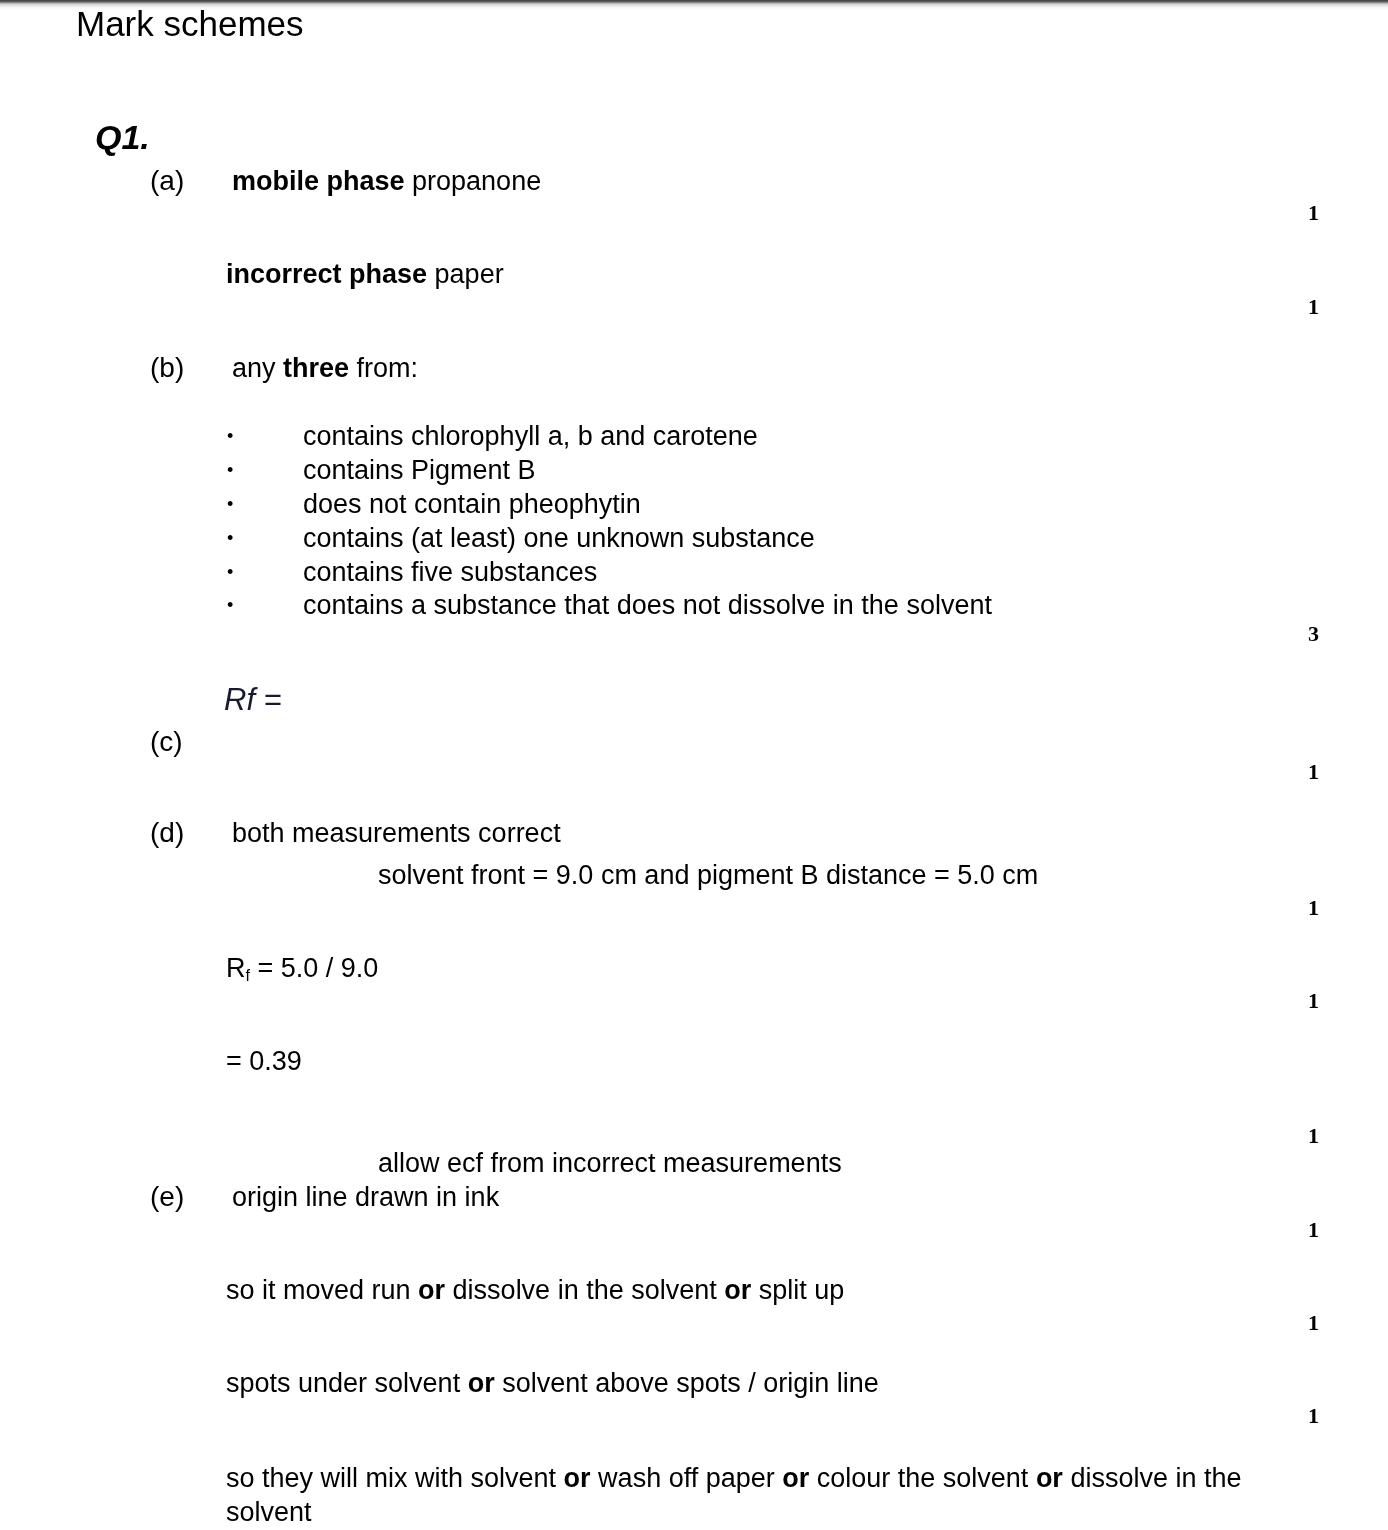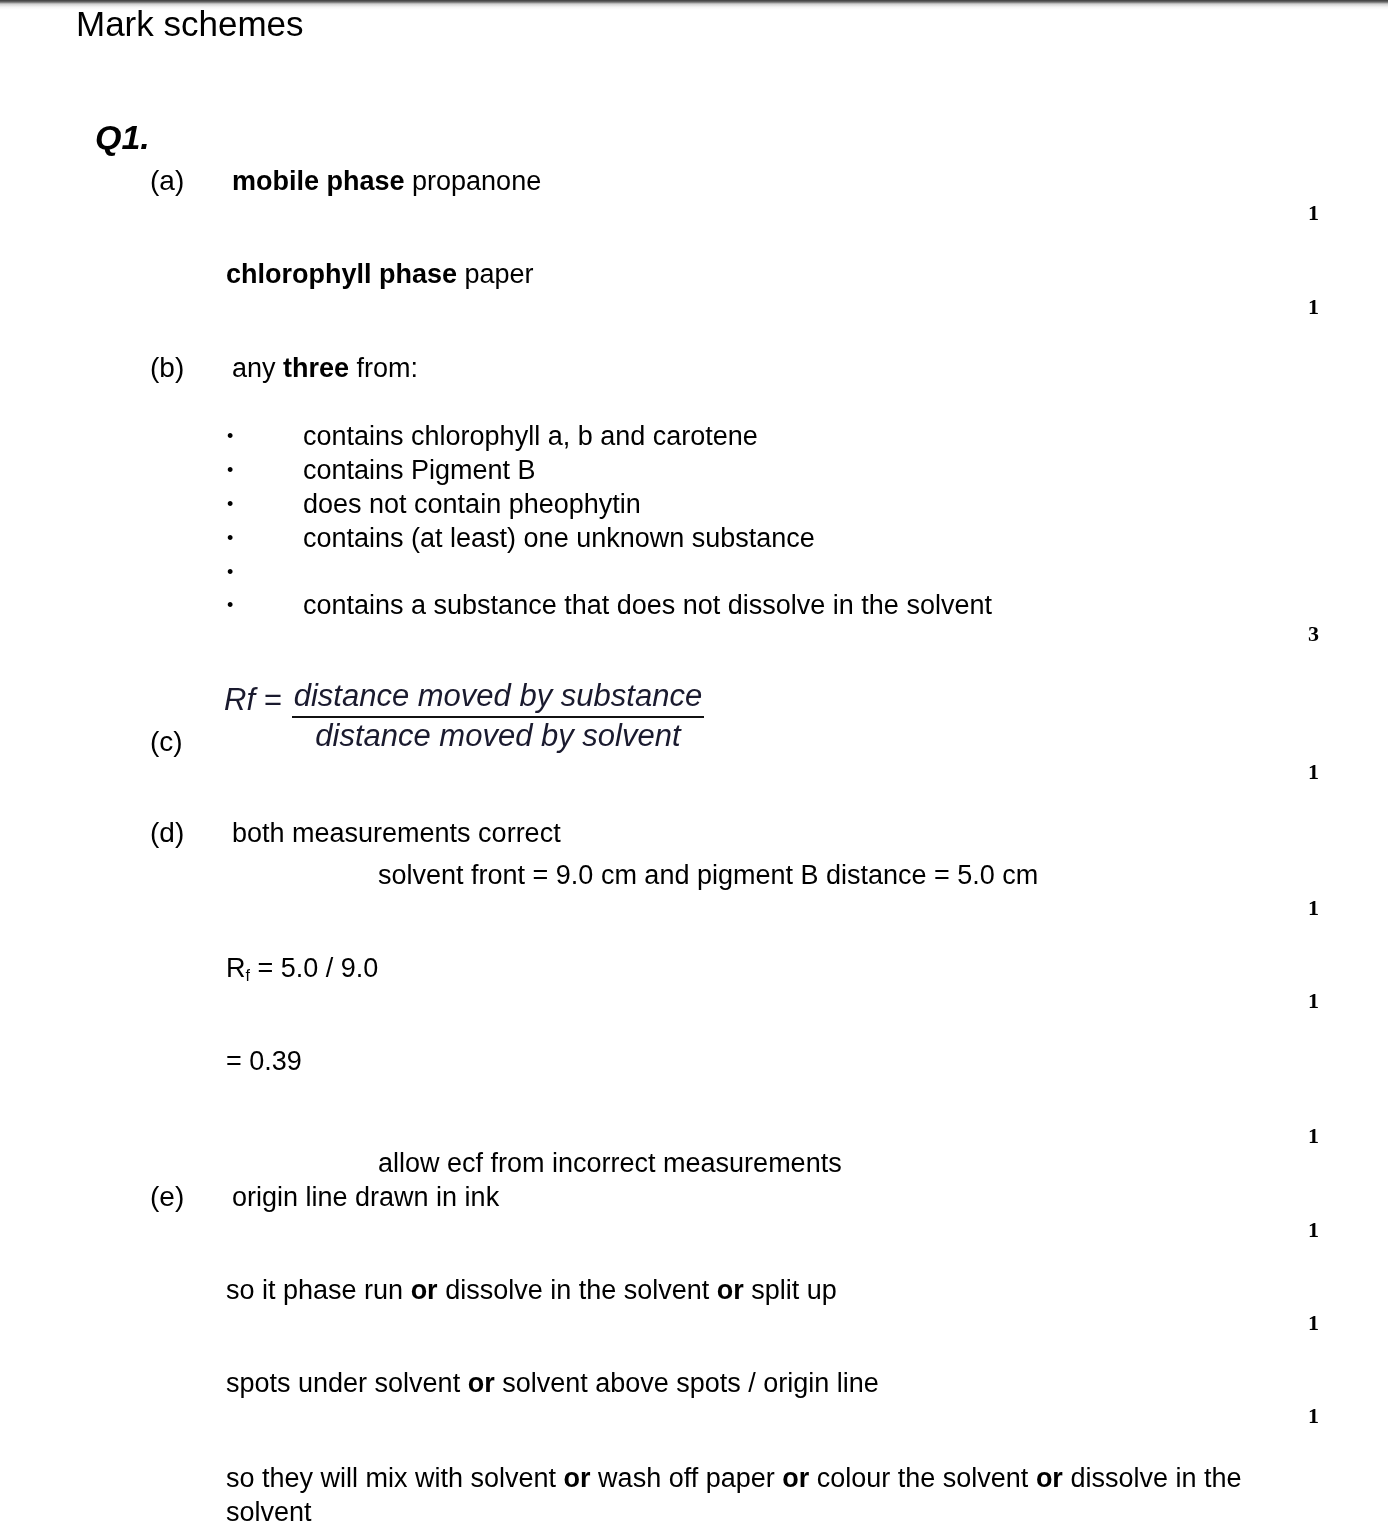--- a/index.html
+++ b/index.html
@@ -39,21 +39,21 @@
 
 <div class="topbar"></div>
 
 <div class="abs title">Mark schemes</div>
 <div class="abs qnum">Q1.</div>
 
 <div class="abs part" style="left:150px; top:165px;">(a)</div>
 <div class="abs body" style="left:232px; top:166px;"><b>mobile phase</b><span> propanone</span></div>
 <div class="abs mark" style="top:200px;">1</div>
 
-<div class="abs body" style="left:226px; top:259px;"><b>chlorophyll phase</b><span> paper</span></div>
+<div class="abs body" style="left:226px; top:259px;"><b>incorrect phase</b><span> paper</span></div>
 <div class="abs mark" style="top:294px;">1</div>
 
 <div class="abs part" style="left:150px; top:352px;">(b)</div>
 <div class="abs body" style="left:232px; top:353px;"><span>any </span><b>three</b><span> from:</span></div>
 
 <div class="bullets">
   <div class="bullet-row">
       <span class="bullet-dot">•</span>
       <span>contains chlorophyll a, b and carotene</span>
     </div>
@@ -64,53 +64,50 @@
   <div class="bullet-row">
       <span class="bullet-dot">•</span>
       <span>does not contain pheophytin</span>
     </div>
   <div class="bullet-row">
       <span class="bullet-dot">•</span>
       <span>contains (at least) one unknown substance</span>
     </div>
   <div class="bullet-row">
       <span class="bullet-dot">•</span>
+      <span>contains five substances</span>
     </div>
   <div class="bullet-row">
       <span class="bullet-dot">•</span>
       <span>contains a substance that does not dissolve in the solvent</span>
     </div>
 </div>
 <div class="abs mark" style="top:621px;">3</div>
 
 <div class="abs part" style="left:150px; top:726px;">(c)</div>
 <div class="frac">
   <span class="lhs">Rf =</span>
-  <span class="fr">
-    <span class="num">distance moved by substance</span>
-    <span class="den">distance moved by solvent</span>
-  </span>
 </div>
 <div class="abs mark" style="top:759px;">1</div>
 
 <div class="abs part" style="left:150px; top:817px;">(d)</div>
 <div class="abs body" style="left:232px; top:818px;">both measurements correct</div>
 <div class="abs body ital" style="left:378px; top:860px;">solvent front = 9.0 cm and pigment B distance = 5.0 cm</div>
 <div class="abs mark" style="top:895px;">1</div>
 
 <div class="abs body" style="left:226px; top:953px;"><span>R</span><sub>f</sub><span> = 5.0 / 9.0</span></div>
 <div class="abs mark" style="top:988px;">1</div>
 
 <div class="abs body" style="left:226px; top:1046px;">= 0.39</div>
 <div class="abs body ital" style="left:378px; top:1128px;margin-top:20px;">allow ecf from incorrect measurements</div>
 <div class="abs mark" style="top:1123px;">1</div>
 
 <div class="abs part" style="left:150px; top:1181px;">(e)</div>
 <div class="abs body" style="left:232px; top:1182px;">origin line drawn in ink</div>
 <div class="abs mark" style="top:1217px;">1</div>
 
-<div class="abs body" style="left:226px; top:1275px;"><span>so it phase run </span><b>or</b><span> dissolve in the solvent </span><b>or</b><span> split up</span></div>
+<div class="abs body" style="left:226px; top:1275px;"><span>so it moved run </span><b>or</b><span> dissolve in the solvent </span><b>or</b><span> split up</span></div>
 <div class="abs mark" style="top:1310px;">1</div>
 
 <div class="abs body" style="left:226px; top:1368px;"><span>spots under solvent </span><b>or</b><span> solvent above spots / origin line</span></div>
 <div class="abs mark" style="top:1403px;">1</div>
 
 <div class="abs body wrap" style="left:226px; top:1461px;"><span>so they will mix with solvent </span><b>or</b><span> wash off paper </span><b>or</b><span> colour the solvent </span><b>or</b><span> dissolve in the solvent</span></div>
 
 </body></html>

